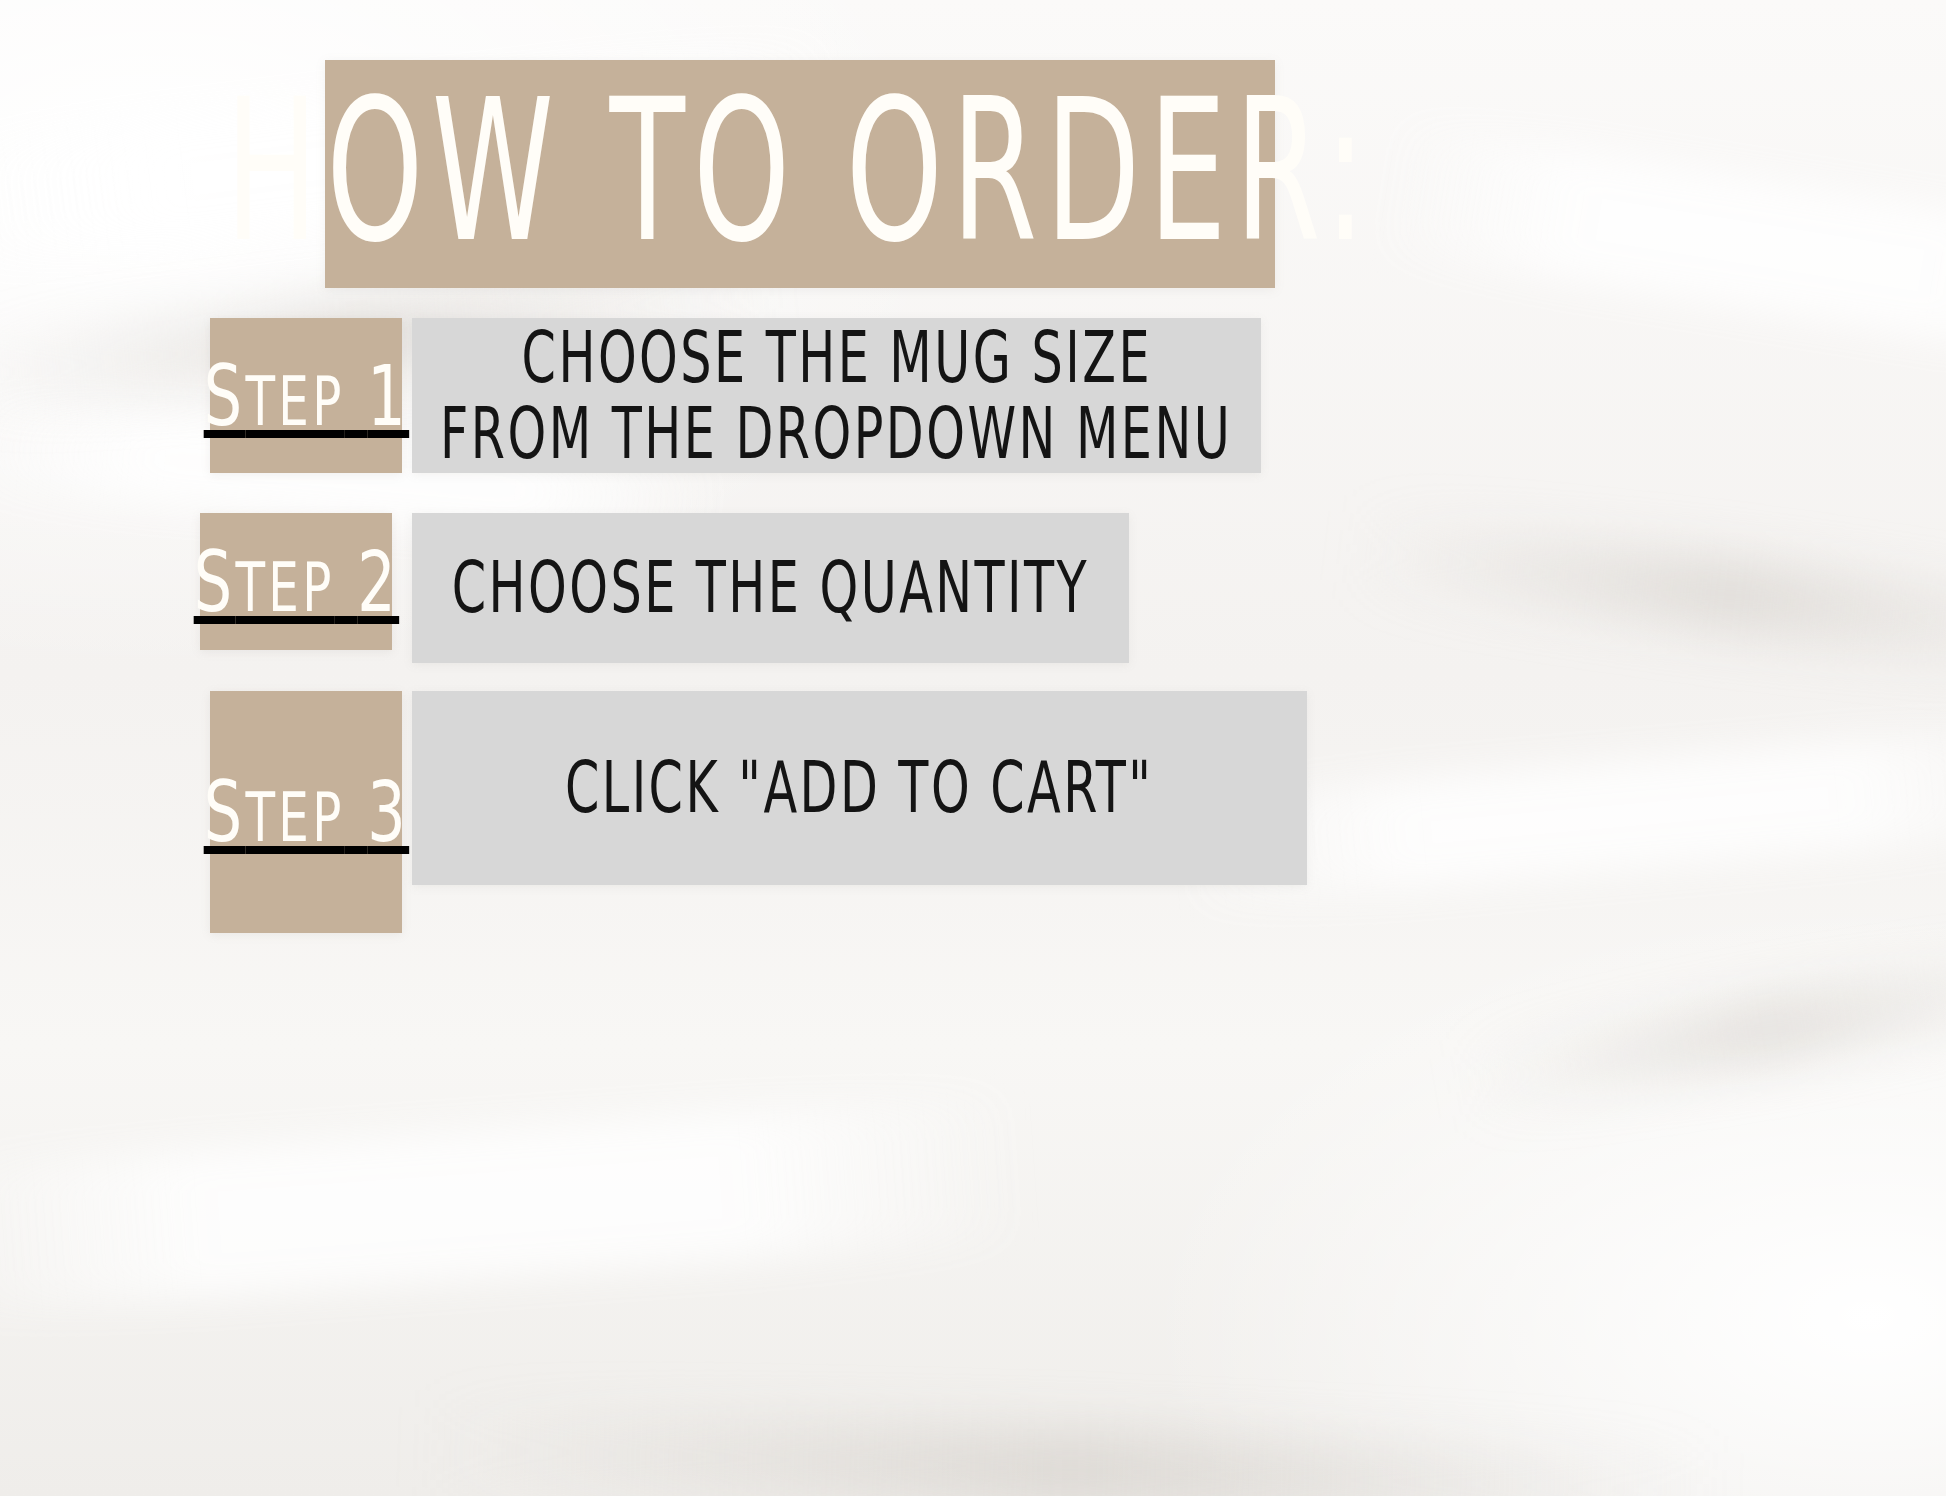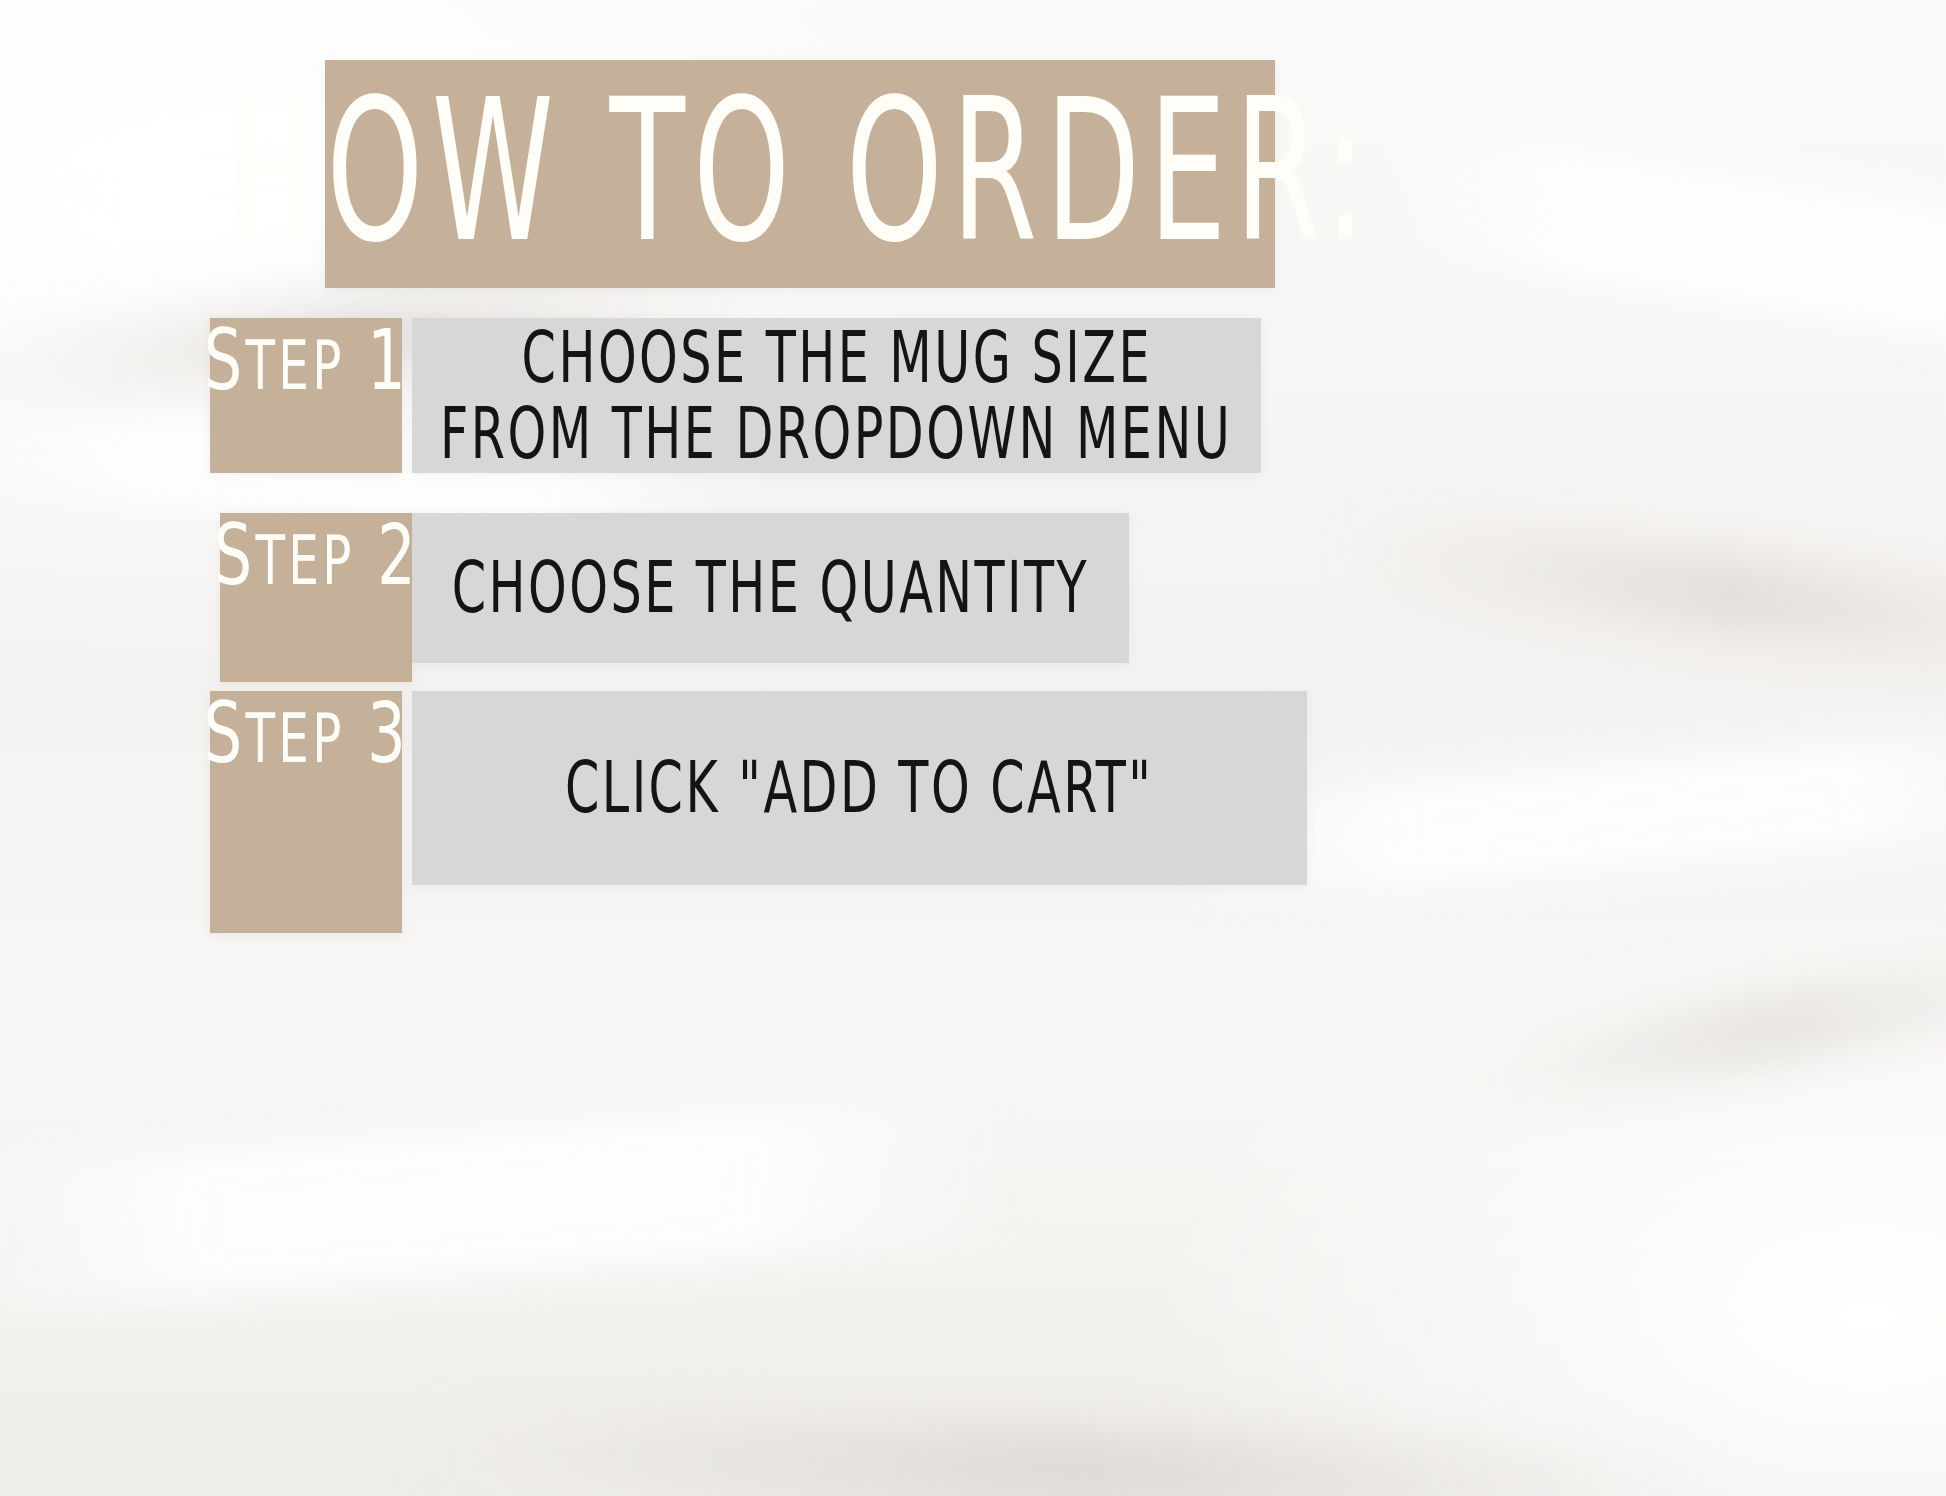--- a/index.html
+++ b/index.html
@@ -93,23 +93,24 @@
     left: 0;
     top: 0;
     width: 1946px;
     height: 1496px;
   }
   .step-row { position: absolute; }
   .step-chip {
     position: absolute;
     background: #c5b19a;
     display: flex;
-    align-items: flex-start;
+    align-items: center;
     justify-content: center;
     box-shadow: 0 2px 9px rgba(150,140,130,0.12);
+    text-decoration: underline;
   }
   .step-chip-label {
     color: #fffdf8;
     font-size: 84px;
     line-height: 1;
     letter-spacing: 0.05em;
     transform: scaleX(0.80);
     transform-origin: center center;
     white-space: nowrap;
   }
@@ -129,21 +130,21 @@
     line-height: 1.05;
     letter-spacing: 0.045em;
     transform: scaleX(0.76);
     transform-origin: center center;
     white-space: nowrap;
   }
 
   
   #step-row-1 .step-chip { left: 210px; top: 318px; width: 192px; height: 155px; }
   #step-row-1 .step-body { left: 412px; top: 318px; width: 849px; height: 155px; }
-  #step-row-2 .step-chip { left: 220px; top: 513px; width: 192px; height: 169px; }
+  #step-row-2 .step-chip { left: 200px; top: 513px; width: 192px; height: 137px; }
   #step-row-2 .step-body { left: 412px; top: 513px; width: 717px; height: 150px; text-align: center; }
   #step-row-3 .step-chip { left: 210px; top: 691px; width: 192px; height: 242px; }
   #step-row-3 .step-body { left: 412px; top: 691px; width: 895px; height: 194px; }
 
   
   #footer-banner {
     position: absolute;
     left: 160px;
     top: 934px;
     width: 1248px;

